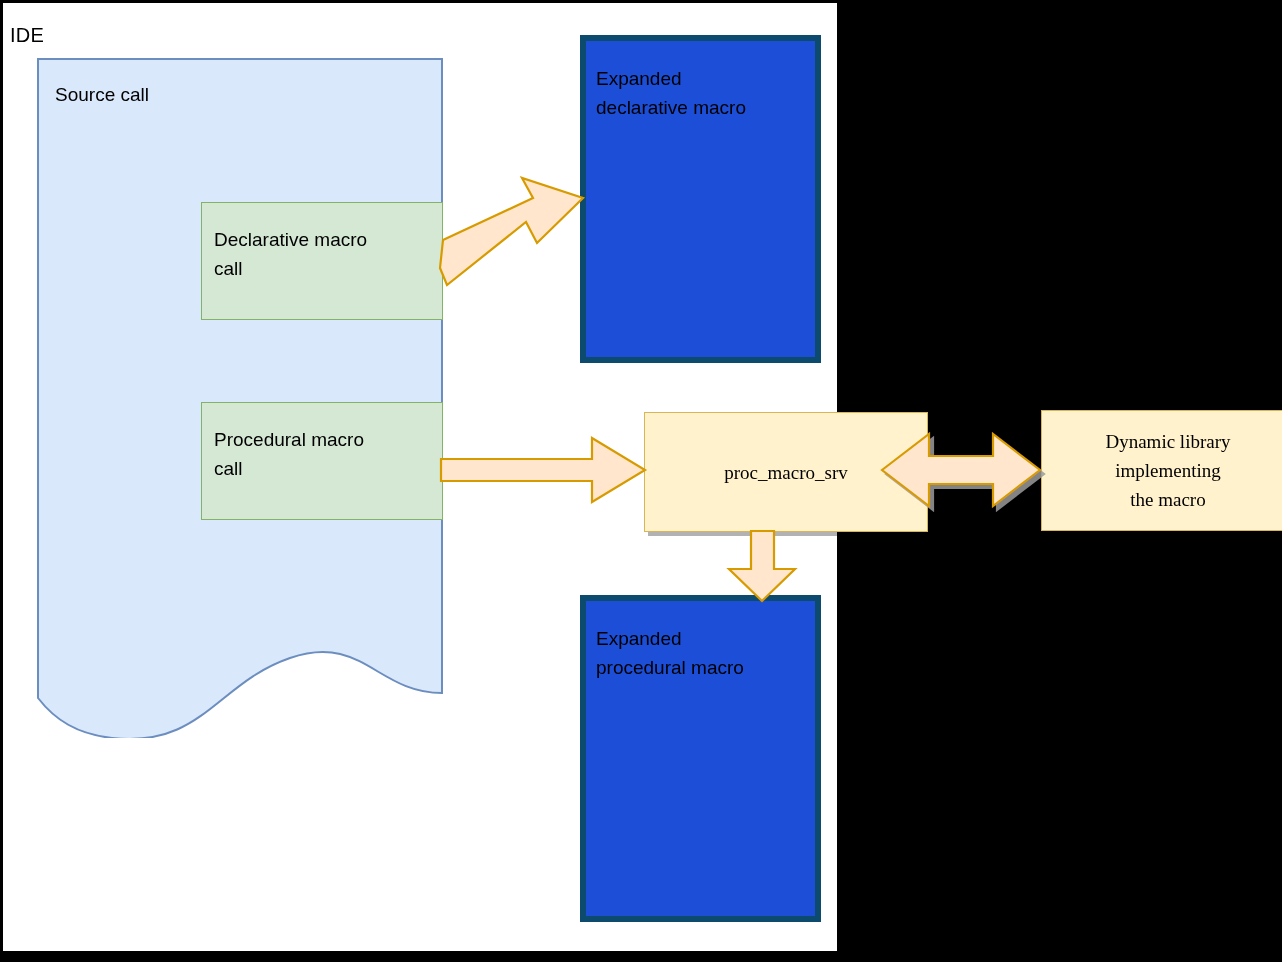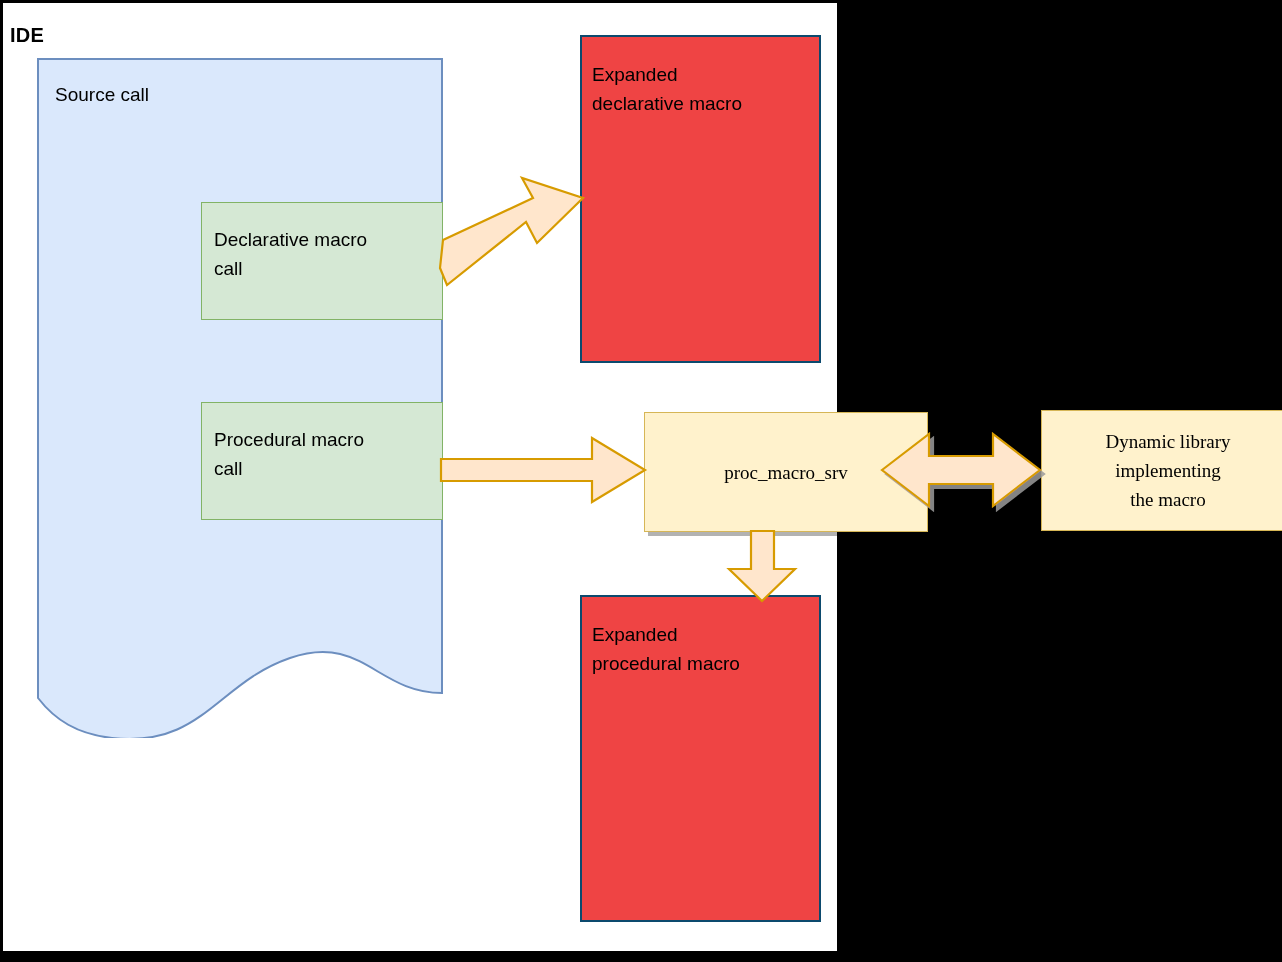--- a/index.html
+++ b/index.html
@@ -30,21 +30,21 @@
     height: 950px;
     background: #ffffff;
     border: 1px solid #000000;
     box-sizing: border-box;
   }
   .ide-label {
     position: absolute;
     left: 10px;
     top: 24px;
     font-size: 20px;
-    font-weight: bold;
+    font-weight: normal;
     color: #000000;
     line-height: 1.1;
     letter-spacing: 0.2px;
   }
 
   
   .box {
     position: absolute;
     box-sizing: border-box;
     color: #000000;
@@ -79,22 +79,22 @@
   .green-box .box-label {
     position: absolute;
     left: 12px;
     top: 22px;
     font-size: 19px;
     line-height: 29px;
   }
 
   
   .pink-box {
-    background: #ef4444;
-    border: 2px solid #0c4a6e;
+    background: #1d4ed8;
+    border: 6px solid #0c4a6e;
   }
   .pink-box .box-label {
     position: absolute;
     left: 10px;
     top: 23px;
     font-size: 19px;
     line-height: 29px;
   }
 
   

